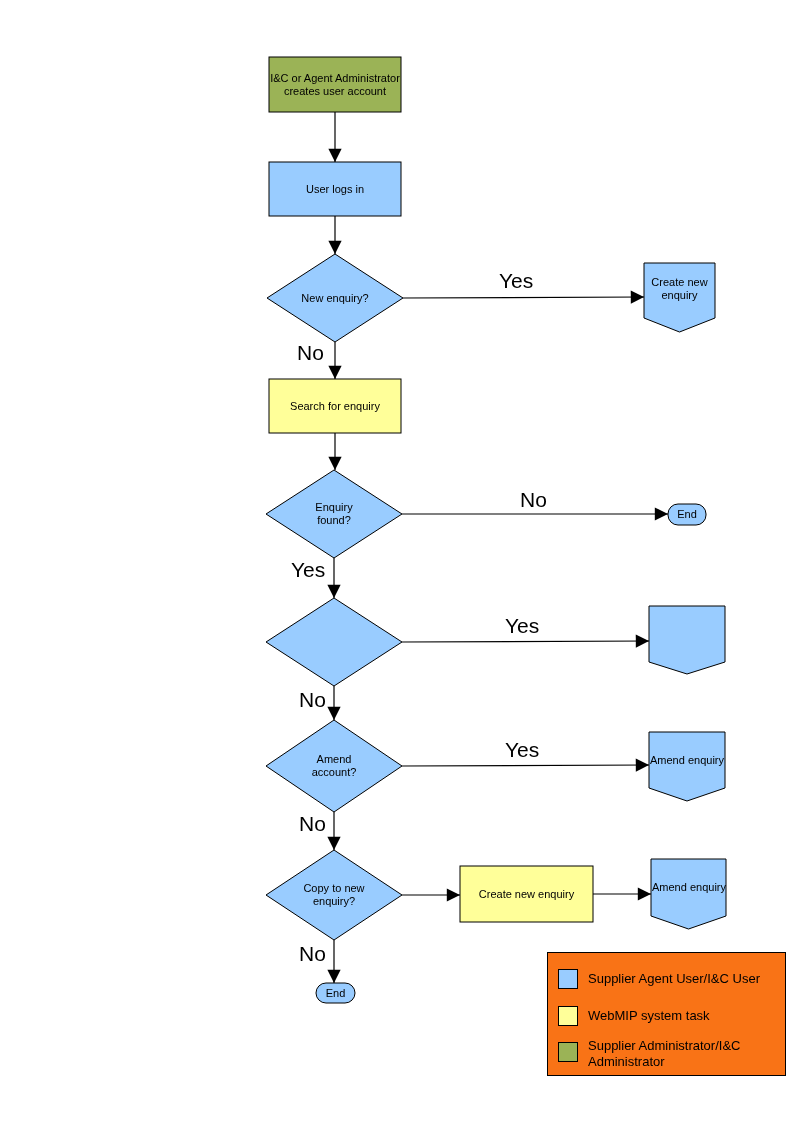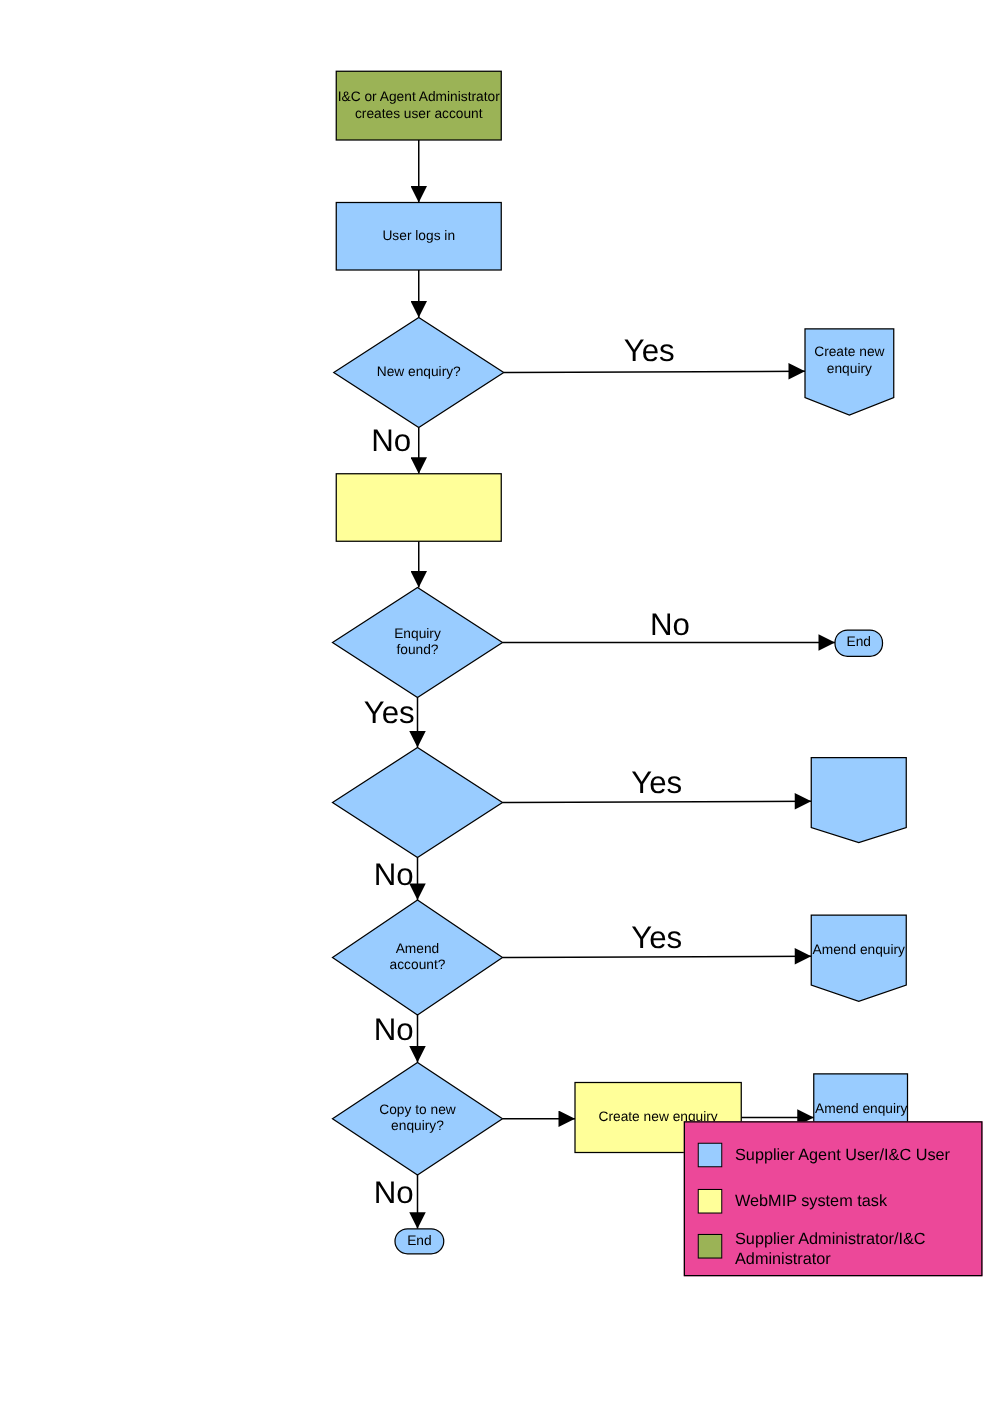--- a/index.html
+++ b/index.html
@@ -20,31 +20,31 @@
     display: flex;
     align-items: center;
     justify-content: center;
     text-align: center;
     font-size: 11px;
     line-height: 13px;
     color: #000000;
   }
   .elabel {
     position: absolute;
-    font-size: 25px;
+    font-size: 21px;
     line-height: 24px;
     color: #000000;
     white-space: nowrap;
   }
   .legend {
     position: absolute;
-    left: 503px; top: 897px;
+    left: 503px; top: 952px;
     width: 239px; height: 124px;
     border: 1px solid #000000;
-    background: #ec4899;
+    background: #f97316;
     box-sizing: border-box;
   }
   .legend .swatch { position: absolute; left: 10px; }
   .legend .ltext {
     position: absolute;
     left: 40px;
     width: 190px;
     font-size: 13px;
     line-height: 16px;
     color: #000000;
@@ -91,20 +91,21 @@
     <polygon class="shape" points="222,895 290,850 358,895 290,940" fill="#99CCFF"></polygon>
     <rect class="shape" x="416" y="866" width="133" height="56" fill="#FFFF99"></rect>
     <polygon class="shape" points="607,859 682,859 682,916 644.5,929 607,916" fill="#99CCFF"></polygon>
     <rect class="shape" x="272" y="983" width="39" height="20" rx="10" fill="#99CCFF"></rect>
   </svg>
 
   <div class="nlabel" style="left:220px; top:58px; width:142px; height:53px;">I&amp;C or Agent Administrator creates user account</div>
   <div class="nlabel" style="left:241px; top:276px; width:100px; height:44px;">New enquiry?</div>
   <div class="nlabel" style="left:225px; top:162px; width:132px; height:54px;">User logs in</div>
   <div class="nlabel" style="left:600px; top:266px; width:71px; height:46px;">Create new enquiry</div>
+  <div class="nlabel" style="left:225px; top:379px; width:132px; height:54px;">Search for enquiry</div>
   <div class="nlabel" style="left:258px; top:492px; width:64px; height:44px;">Enquiry found?</div>
   <div class="nlabel" style="left:624px; top:504px; width:38px; height:21px;">End</div>
   <div class="nlabel" style="left:260px; top:744px; width:60px; height:44px;">Amend account?</div>
   <div class="nlabel" style="left:603px; top:732px; width:80px; height:56px;">Amend enquiry</div>
   <div class="nlabel" style="left:251px; top:873px; width:78px; height:44px;">Copy to new enquiry?</div>
   <div class="nlabel" style="left:416px; top:866px; width:133px; height:56px;">Create new enquiry</div>
   <div class="nlabel" style="left:605px; top:859px; width:80px; height:56px;">Amend enquiry</div>
   <div class="nlabel" style="left:272px; top:983px; width:39px; height:20px;">End</div>
 
   <div class="elabel" style="left:455px; top:269px;">Yes</div>

